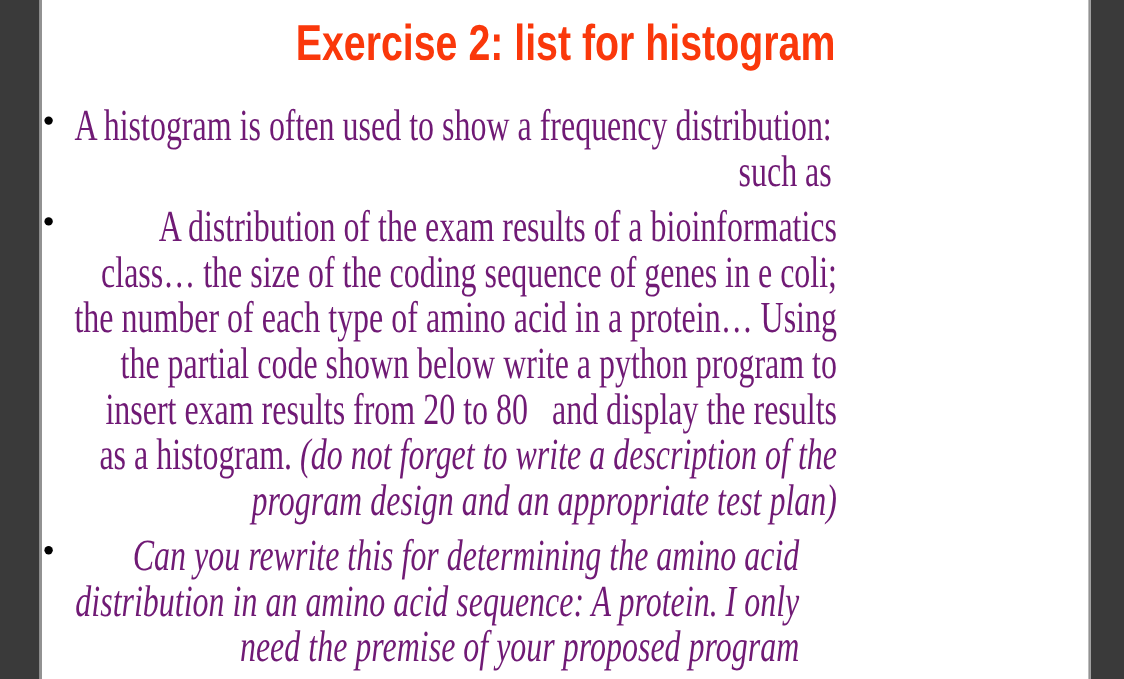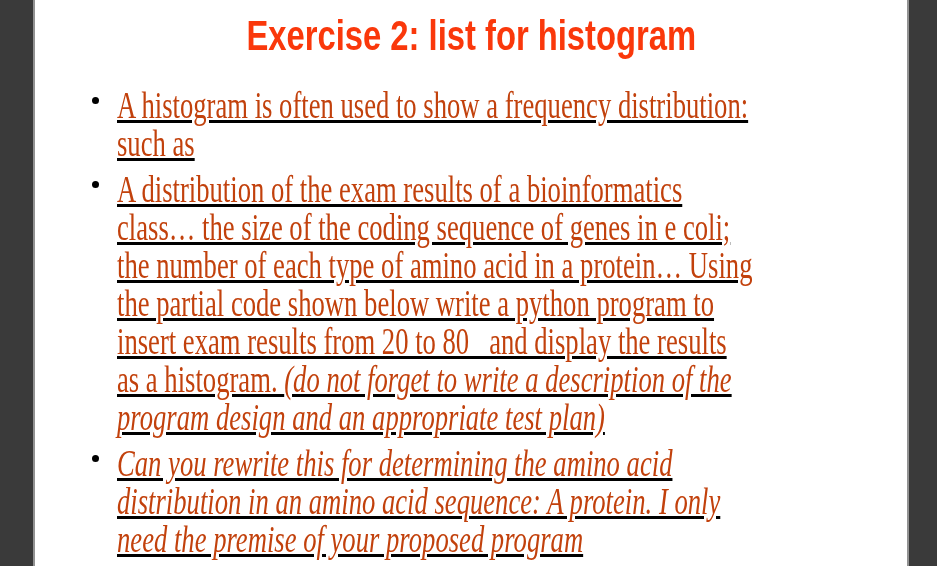--- a/index.html
+++ b/index.html
@@ -30,23 +30,23 @@
     display: inline-block;
     font-family: "Liberation Sans", sans-serif;
     font-weight: bold;
     font-size: 42px;
     line-height: 1.15;
     transform: scaleX(0.78);
     transform-origin: 50% 50%;
   }
   .body {
     margin-top: 27px;
-    padding-left: 55px;
     padding-right: 6px;
-    color: #c2410c;
+    color: #701a75;
+    text-align: right;
   }
   .bullet {
     display: flex;
     margin-bottom: 8px;
   }
   .dot {
     flex: 0 0 27px;
     position: relative;
   }
   .dot::before {
@@ -68,21 +68,21 @@
     white-space: pre;
     transform: scaleX(0.72);
     transform-origin: 0 50%;
   }
   .seg.it { font-style: italic; }
 </style>
 </head>
 <body>
 
 <div class="canvas" style="background: rgb(58, 58, 58);">
-  <div class="slide" style="background: rgb(255, 255, 255); text-decoration: underline;">
+  <div class="slide" style="background: rgb(255, 255, 255);">
     <div class="title">
       <span class="title-inner" style="color: rgb(250, 56, 11);">Exercise 2: list for histogram</span>
     </div>
     <div class="body">
         <div class="bullet">
           <span class="dot"></span>
           <div class="content">
             <div class="line"><span class="seg">A histogram is often used to show a frequency distribution:</span></div>
             <div class="line"><span class="seg">such as</span></div>
           </div>

